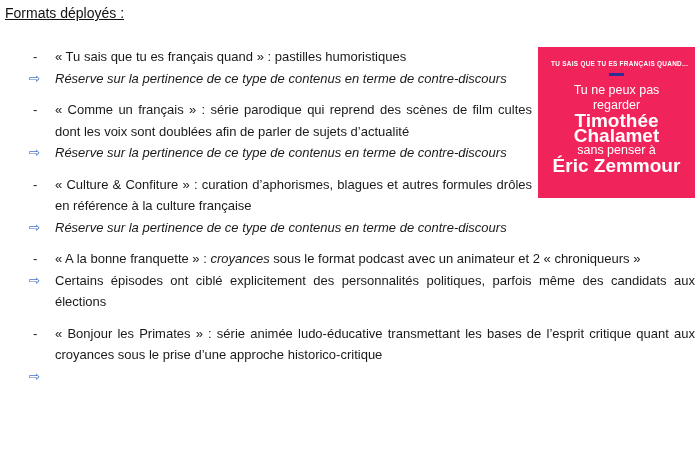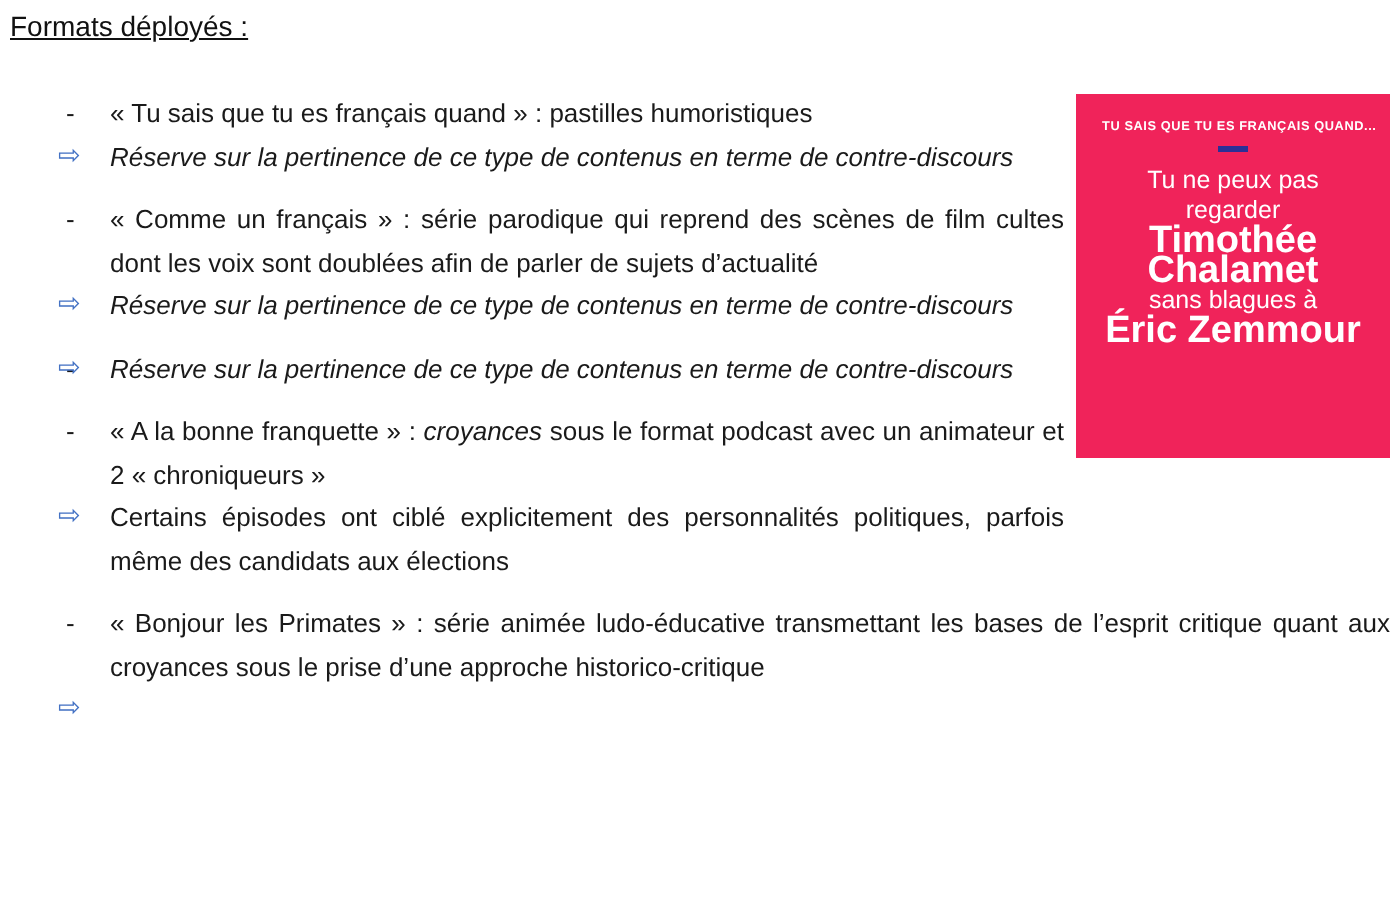--- a/index.html
+++ b/index.html
@@ -18,21 +18,21 @@
     text-decoration: underline;
     margin-left: 1px;
     color: #111111;
   }
 
   .content { margin-top: 24px; }
 
   
   .card {
     float: right;
-    width: 157px; height: 182px;
+    width: 157px; height: 151px;
     margin: 1px 0 20px 6px;
     padding: 13px 13px 0 13px;
     box-sizing: border-box;
     text-align: center;
   }
   .card-header {
     font-size: 6.4px;
     letter-spacing: 0.3px;
     font-weight: 700;
     line-height: 8px;
@@ -73,36 +73,36 @@
   <div class="title">Formats déployés :</div>
 
   <div class="content">
 
     <div class="card" style="background: rgb(240, 35, 90); color: rgb(255, 255, 255);">
       <div class="card-header">TU SAIS QUE TU ES FRANÇAIS QUAND...</div>
       <div class="card-divider" style="background: rgb(43, 47, 150);"></div>
       <div class="card-quote">
           <span class="q-reg">Tu ne peux pas regarder</span>
           <span class="q-bold">Timothée Chalamet</span>
-          <span class="q-reg">sans blagues à</span>
+          <span class="q-reg">sans penser à</span>
           <span class="q-bold">Éric Zemmour</span>
         </div>
     </div>
 
     <div class="blocks">
         <div class="block">
           <div class="item"><span class="marker dash">-</span><span><span class="seg-b">« Tu sais que tu es français quand »</span><span> : pastilles humoristiques</span></span></div>
           <div class="item"><span class="marker arrow" style="color: rgb(68, 114, 196);">⇨</span><span><span class="seg-b seg-i">Réserve sur la pertinence</span><span class="seg-i"> de ce type de contenus en terme de contre-discours</span></span></div>
         </div>
         <div class="block">
           <div class="item"><span class="marker dash">-</span><span><span class="seg-b">« Comme un français »</span><span> : série parodique qui reprend des scènes de film cultes dont les voix sont doublées afin de parler de sujets d’actualité</span></span></div>
           <div class="item"><span class="marker arrow" style="color: rgb(68, 114, 196);">⇨</span><span><span class="seg-b seg-i">Réserve sur la pertinence</span><span class="seg-i"> de ce type de contenus en terme de contre-discours</span></span></div>
         </div>
         <div class="block">
-          <div class="item"><span class="marker dash">-</span></div>
+          <div class="item"><span class="marker dash">-</span><span><span class="seg-b">« Culture &amp; Confiture »</span><span> : curation d’aphorismes, blagues et autres formules drôles en référence à la culture française</span></span></div>
           <div class="item"><span class="marker arrow" style="color: rgb(68, 114, 196);">⇨</span><span><span class="seg-b seg-i">Réserve sur la pertinence</span><span class="seg-i"> de ce type de contenus en terme de contre-discours</span></span></div>
         </div>
         <div class="block">
           <div class="item"><span class="marker dash">-</span><span><span class="seg-b">« A la bonne franquette »</span><span> : </span><span class="seg-i">croyances</span><span> sous le format podcast avec un animateur et 2 « chroniqueurs »</span></span></div>
           <div class="item"><span class="marker arrow" style="color: rgb(68, 114, 196);">⇨</span><span><span>Certains épisodes ont </span><span class="seg-b">ciblé explicitement des personnalités politiques</span><span>, parfois même des candidats aux élections</span></span></div>
         </div>
         <div class="block">
           <div class="item"><span class="marker dash">-</span><span><span class="seg-b">« Bonjour les Primates »</span><span> : série animée ludo-éducative transmettant les bases de l’esprit critique quant aux croyances sous le prise d’une approche historico-critique</span></span></div>
           <div class="item"><span class="marker arrow" style="color: rgb(68, 114, 196);">⇨</span></div>
         </div>

